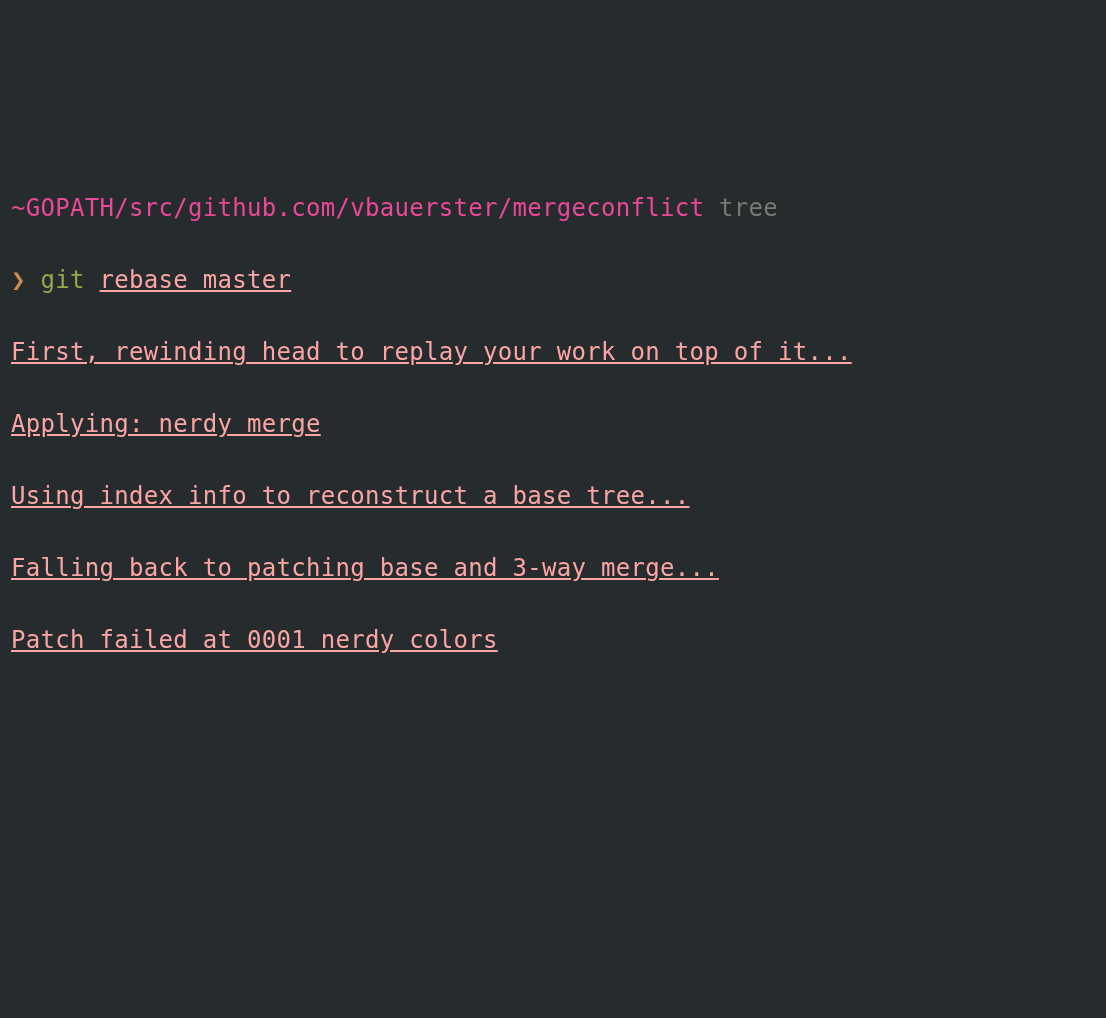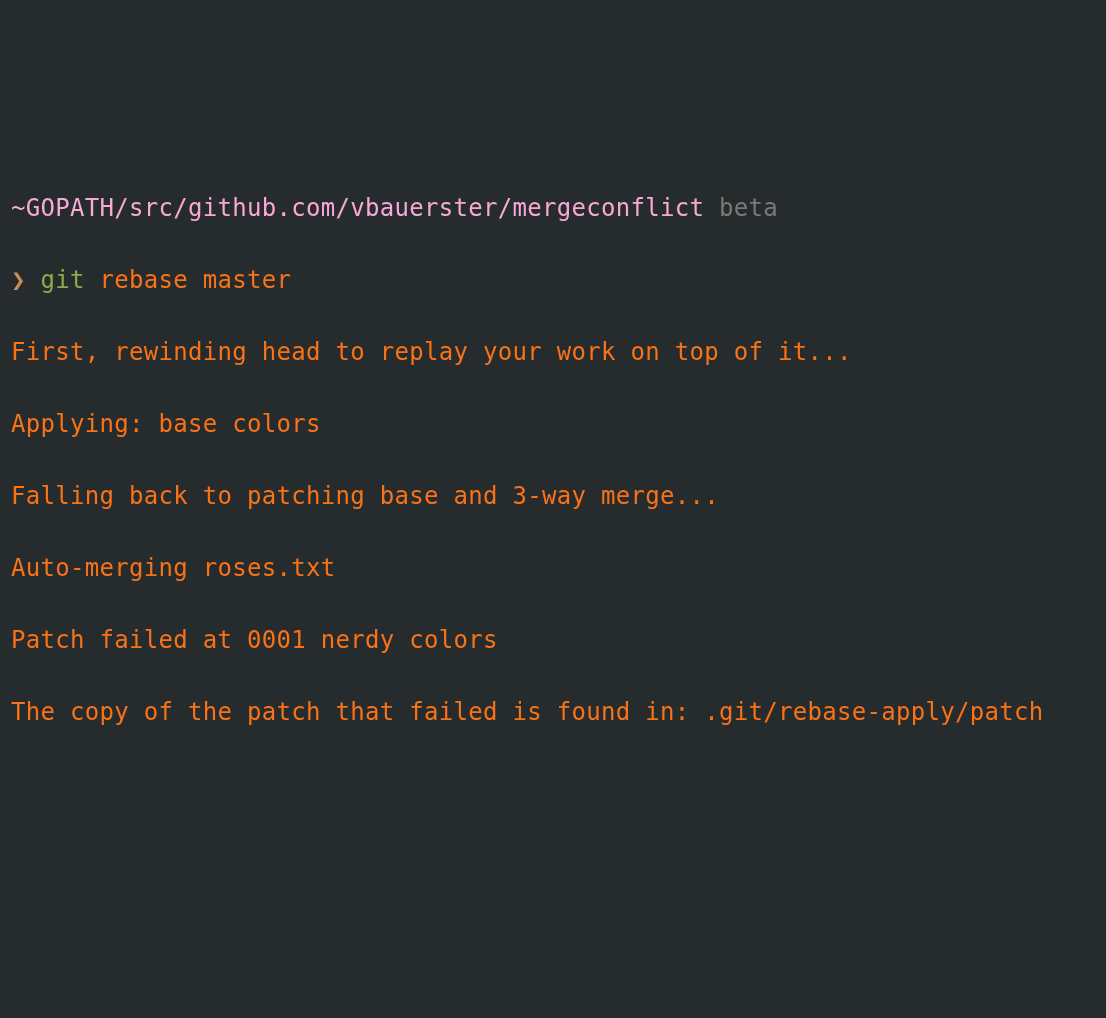--- a/index.html
+++ b/index.html
@@ -18,46 +18,46 @@
       letter-spacing: 0.3px;
     }
     .line {
       display: block;
     }
     .prompt-chevron {
       color: #cd8b54;
       font-weight: bold;
     }
     .prompt-path {
-      color: #f9a8d4;
+      color: #ec4899;
     }
     .prompt-branch {
       color: #777c73;
     }
     .cmd-green {
       color: #93a84d;
     }
     .output {
-      color: #f97316;
+      color: #fca5a5;
+      text-decoration: underline;
     }
   </style>
 </head>
 <body>
 
 
 
 <div class="terminal">
-<span class="line"><span class="prompt-path">~GOPATH/src/github.com/vbauerster/mergeconflict</span> <span class="prompt-branch">beta</span></span>
+<span class="line"><span class="prompt-path">~GOPATH/src/github.com/vbauerster/mergeconflict</span> <span class="prompt-branch">tree</span></span>
 <span class="line"><span class="prompt-chevron">❯</span> <span class="cmd-green">git</span> <span class="output">rebase master</span></span>
 <span class="line output">First, rewinding head to replay your work on top of it...</span>
-<span class="line output">Applying: base colors</span>
+<span class="line output">Applying: nerdy merge</span>
+<span class="line output">Using index info to reconstruct a base tree...</span>
 <span class="line output">Falling back to patching base and 3-way merge...</span>
-<span class="line output">Auto-merging roses.txt</span>
 <span class="line output">Patch failed at 0001 nerdy colors</span>
-<span class="line output">The copy of the patch that failed is found in: .git/rebase-apply/patch</span>
 
 
 
 
 
 
 
 
 
 

